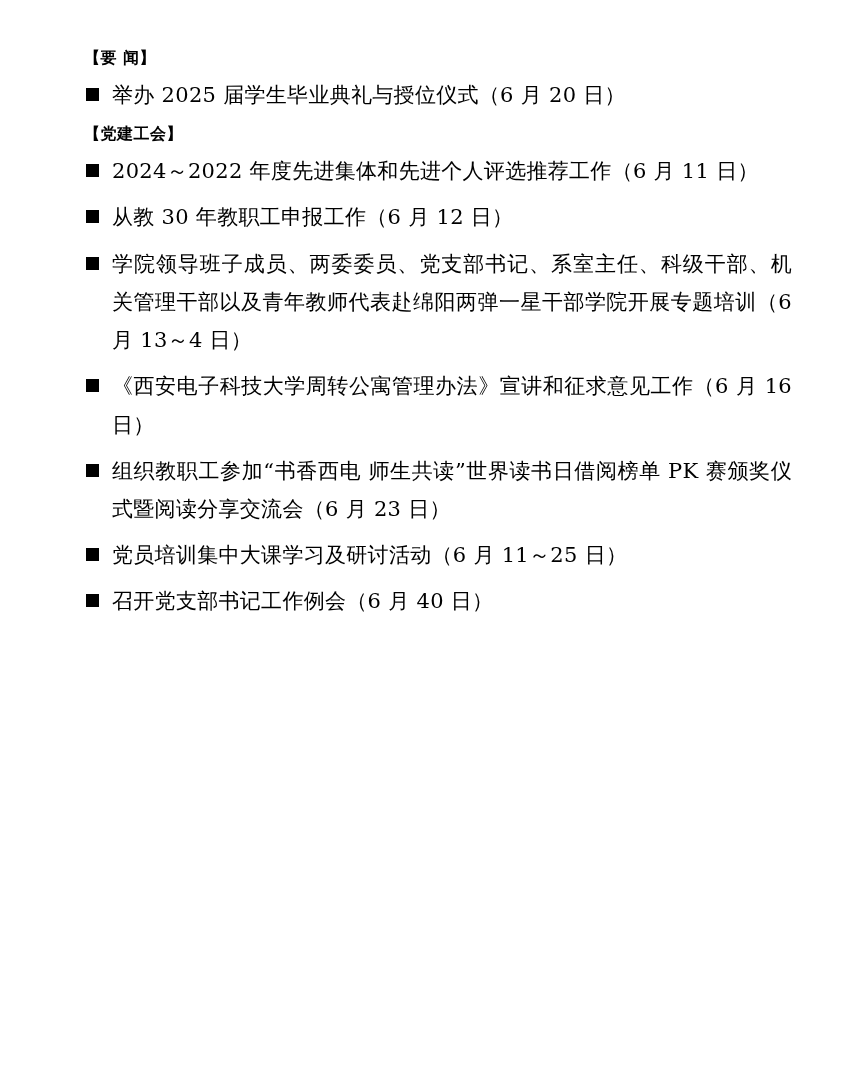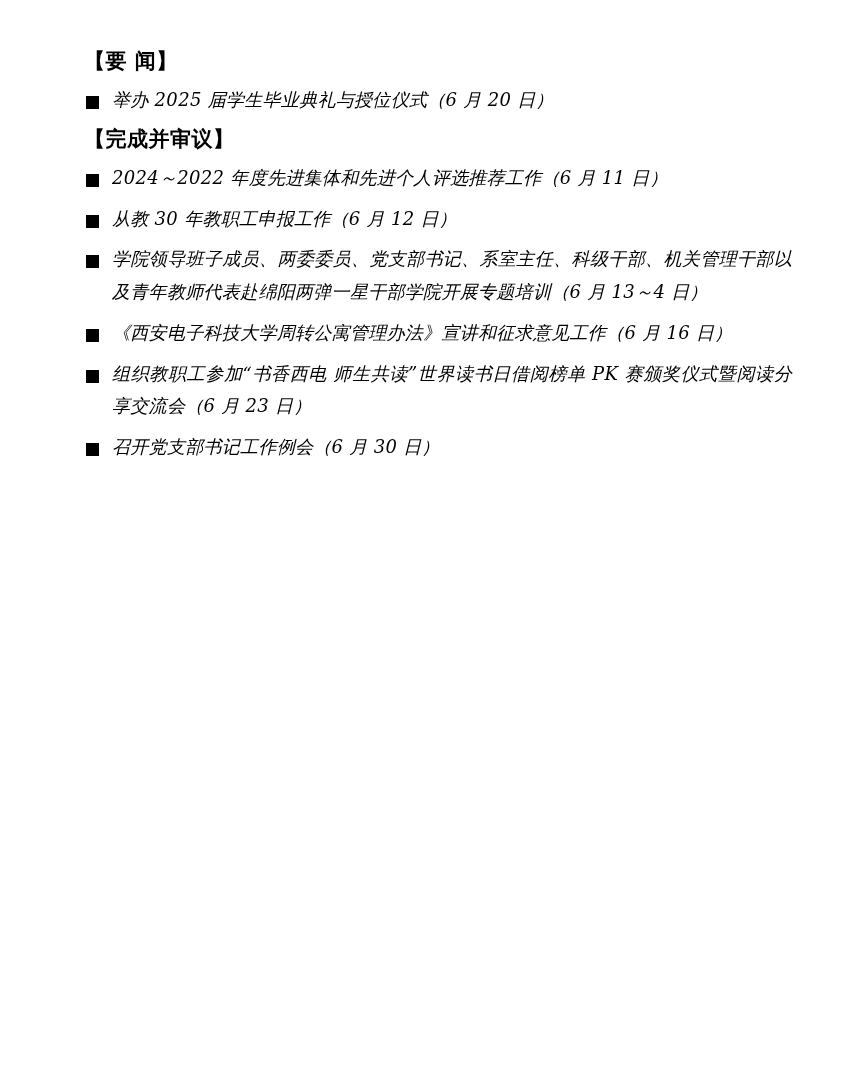--- a/index.html
+++ b/index.html
@@ -18,66 +18,65 @@
     min-height: 1082px;
     box-sizing: border-box;
     padding: 46px 72px 20px 78px;
   }
   .section {
     margin: 0 0 2px 0;
   }
   .section-heading {
     font-family: "DejaVu Sans", "Liberation Sans", sans-serif;
     font-weight: bold;
-    font-size: 21px;
+    font-size: 16px;
     line-height: 1.5;
     letter-spacing: 0.5px;
     margin: 0 0 6px 0;
     padding-left: 6px;
   }
   .item {
     display: flex;
     align-items: flex-start;
     margin: 0 0 8px 0;
     padding-left: 8px;
   }
   .bullet {
     flex: 0 0 auto;
     width: 13px;
     height: 13px;
     background: #000000;
     margin: 12px 13px 0 0;
   }
   .item-text {
     flex: 1 1 auto;
-    font-size: 18px;
+    font-size: 21px;
     line-height: 1.82;
     letter-spacing: 0.3px;
     text-align: justify;
     text-justify: inter-ideograph;
     word-break: break-all;
-    font-style: italic;
   }
 </style>
 </head>
 <body>
 
 <div class="page">
 
   <div class="section">
     <div class="section-heading">【要  闻】</div>
 
     <div class="item">
       <span class="bullet"></span>
       <span class="item-text">举办 2025 届学生毕业典礼与授位仪式（6 月 20 日）</span>
     </div>
   </div>
 
   <div class="section">
-    <div class="section-heading">【完成并审议】</div>
+    <div class="section-heading">【党建工会】</div>
 
     <div class="item">
       <span class="bullet"></span>
       <span class="item-text">2024～2022 年度先进集体和先进个人评选推荐工作（6 月 11 日）</span>
     </div>
     <div class="item">
       <span class="bullet"></span>
       <span class="item-text">从教 30 年教职工申报工作（6 月 12 日）</span>
     </div>
     <div class="item">
@@ -87,17 +86,21 @@
     <div class="item">
       <span class="bullet"></span>
       <span class="item-text">《西安电子科技大学周转公寓管理办法》宣讲和征求意见工作（6 月 16 日）</span>
     </div>
     <div class="item">
       <span class="bullet"></span>
       <span class="item-text">组织教职工参加“书香西电  师生共读”世界读书日借阅榜单 PK 赛颁奖仪式暨阅读分享交流会（6 月 23 日）</span>
     </div>
     <div class="item">
       <span class="bullet"></span>
-      <span class="item-text">召开党支部书记工作例会（6 月 30 日）</span>
+      <span class="item-text">党员培训集中大课学习及研讨活动（6 月 11～25 日）</span>
+    </div>
+    <div class="item">
+      <span class="bullet"></span>
+      <span class="item-text">召开党支部书记工作例会（6 月 40 日）</span>
     </div>
   </div>
 
 </div>
 
 </body></html>

